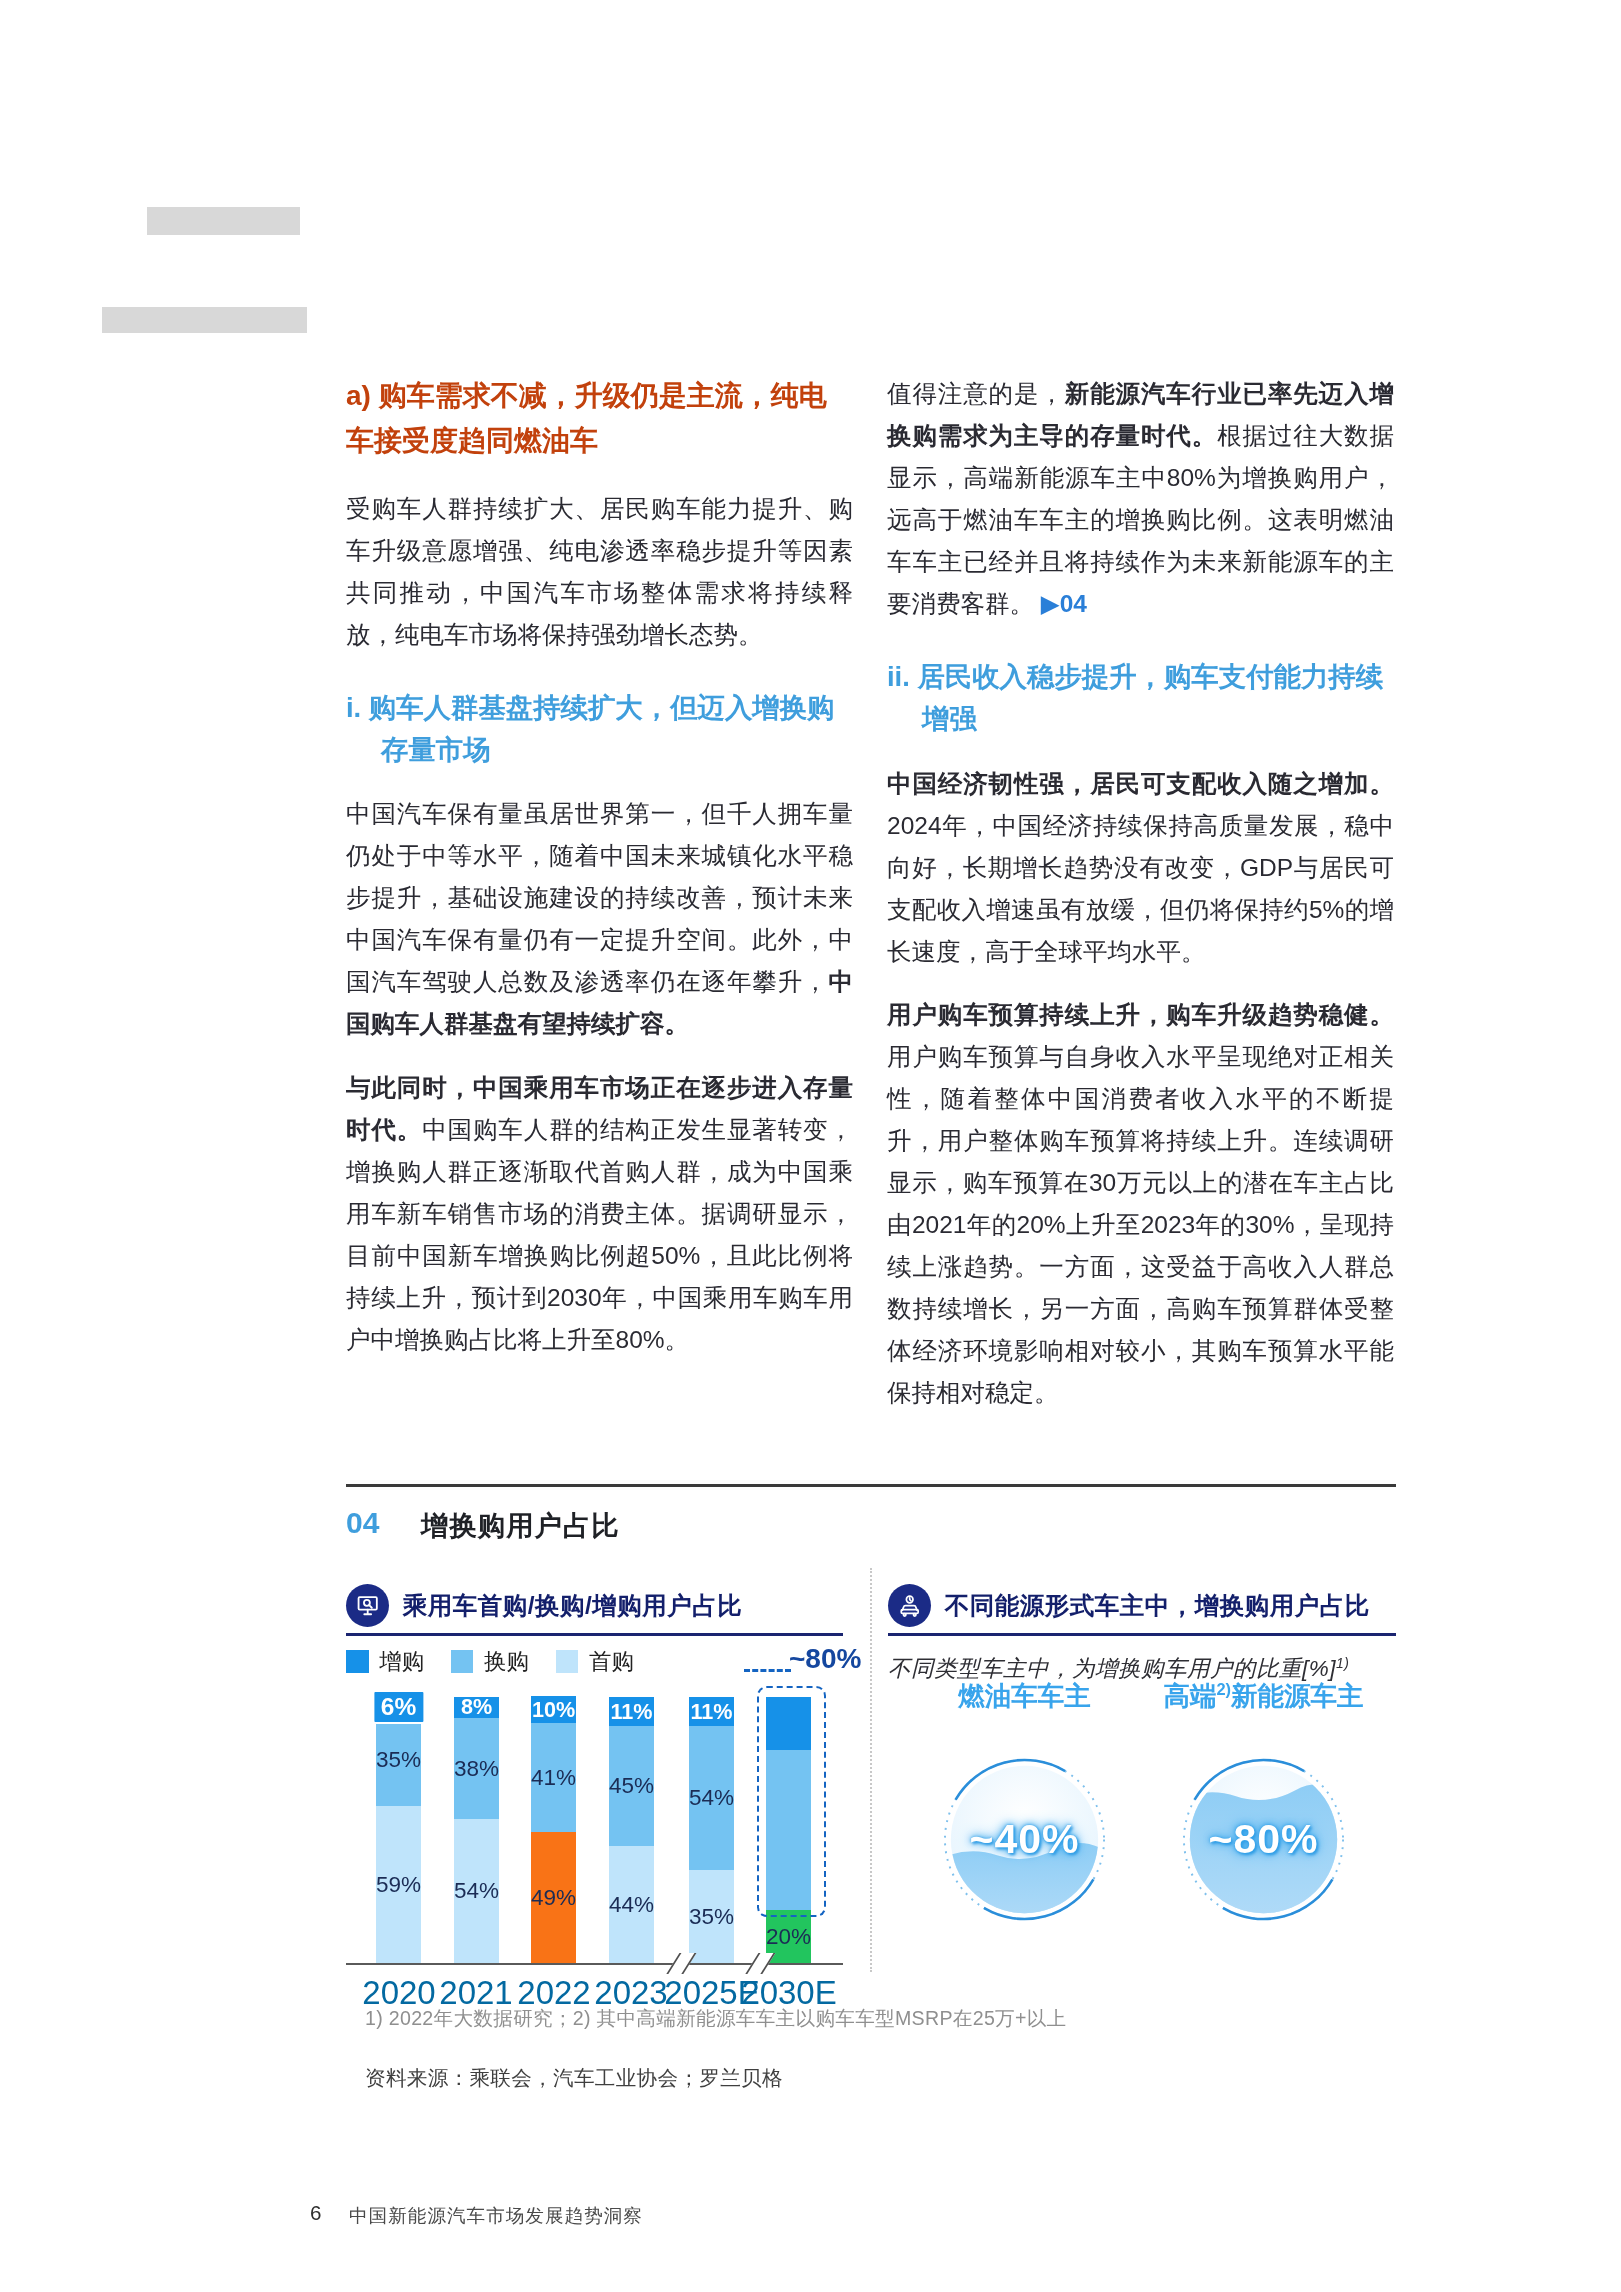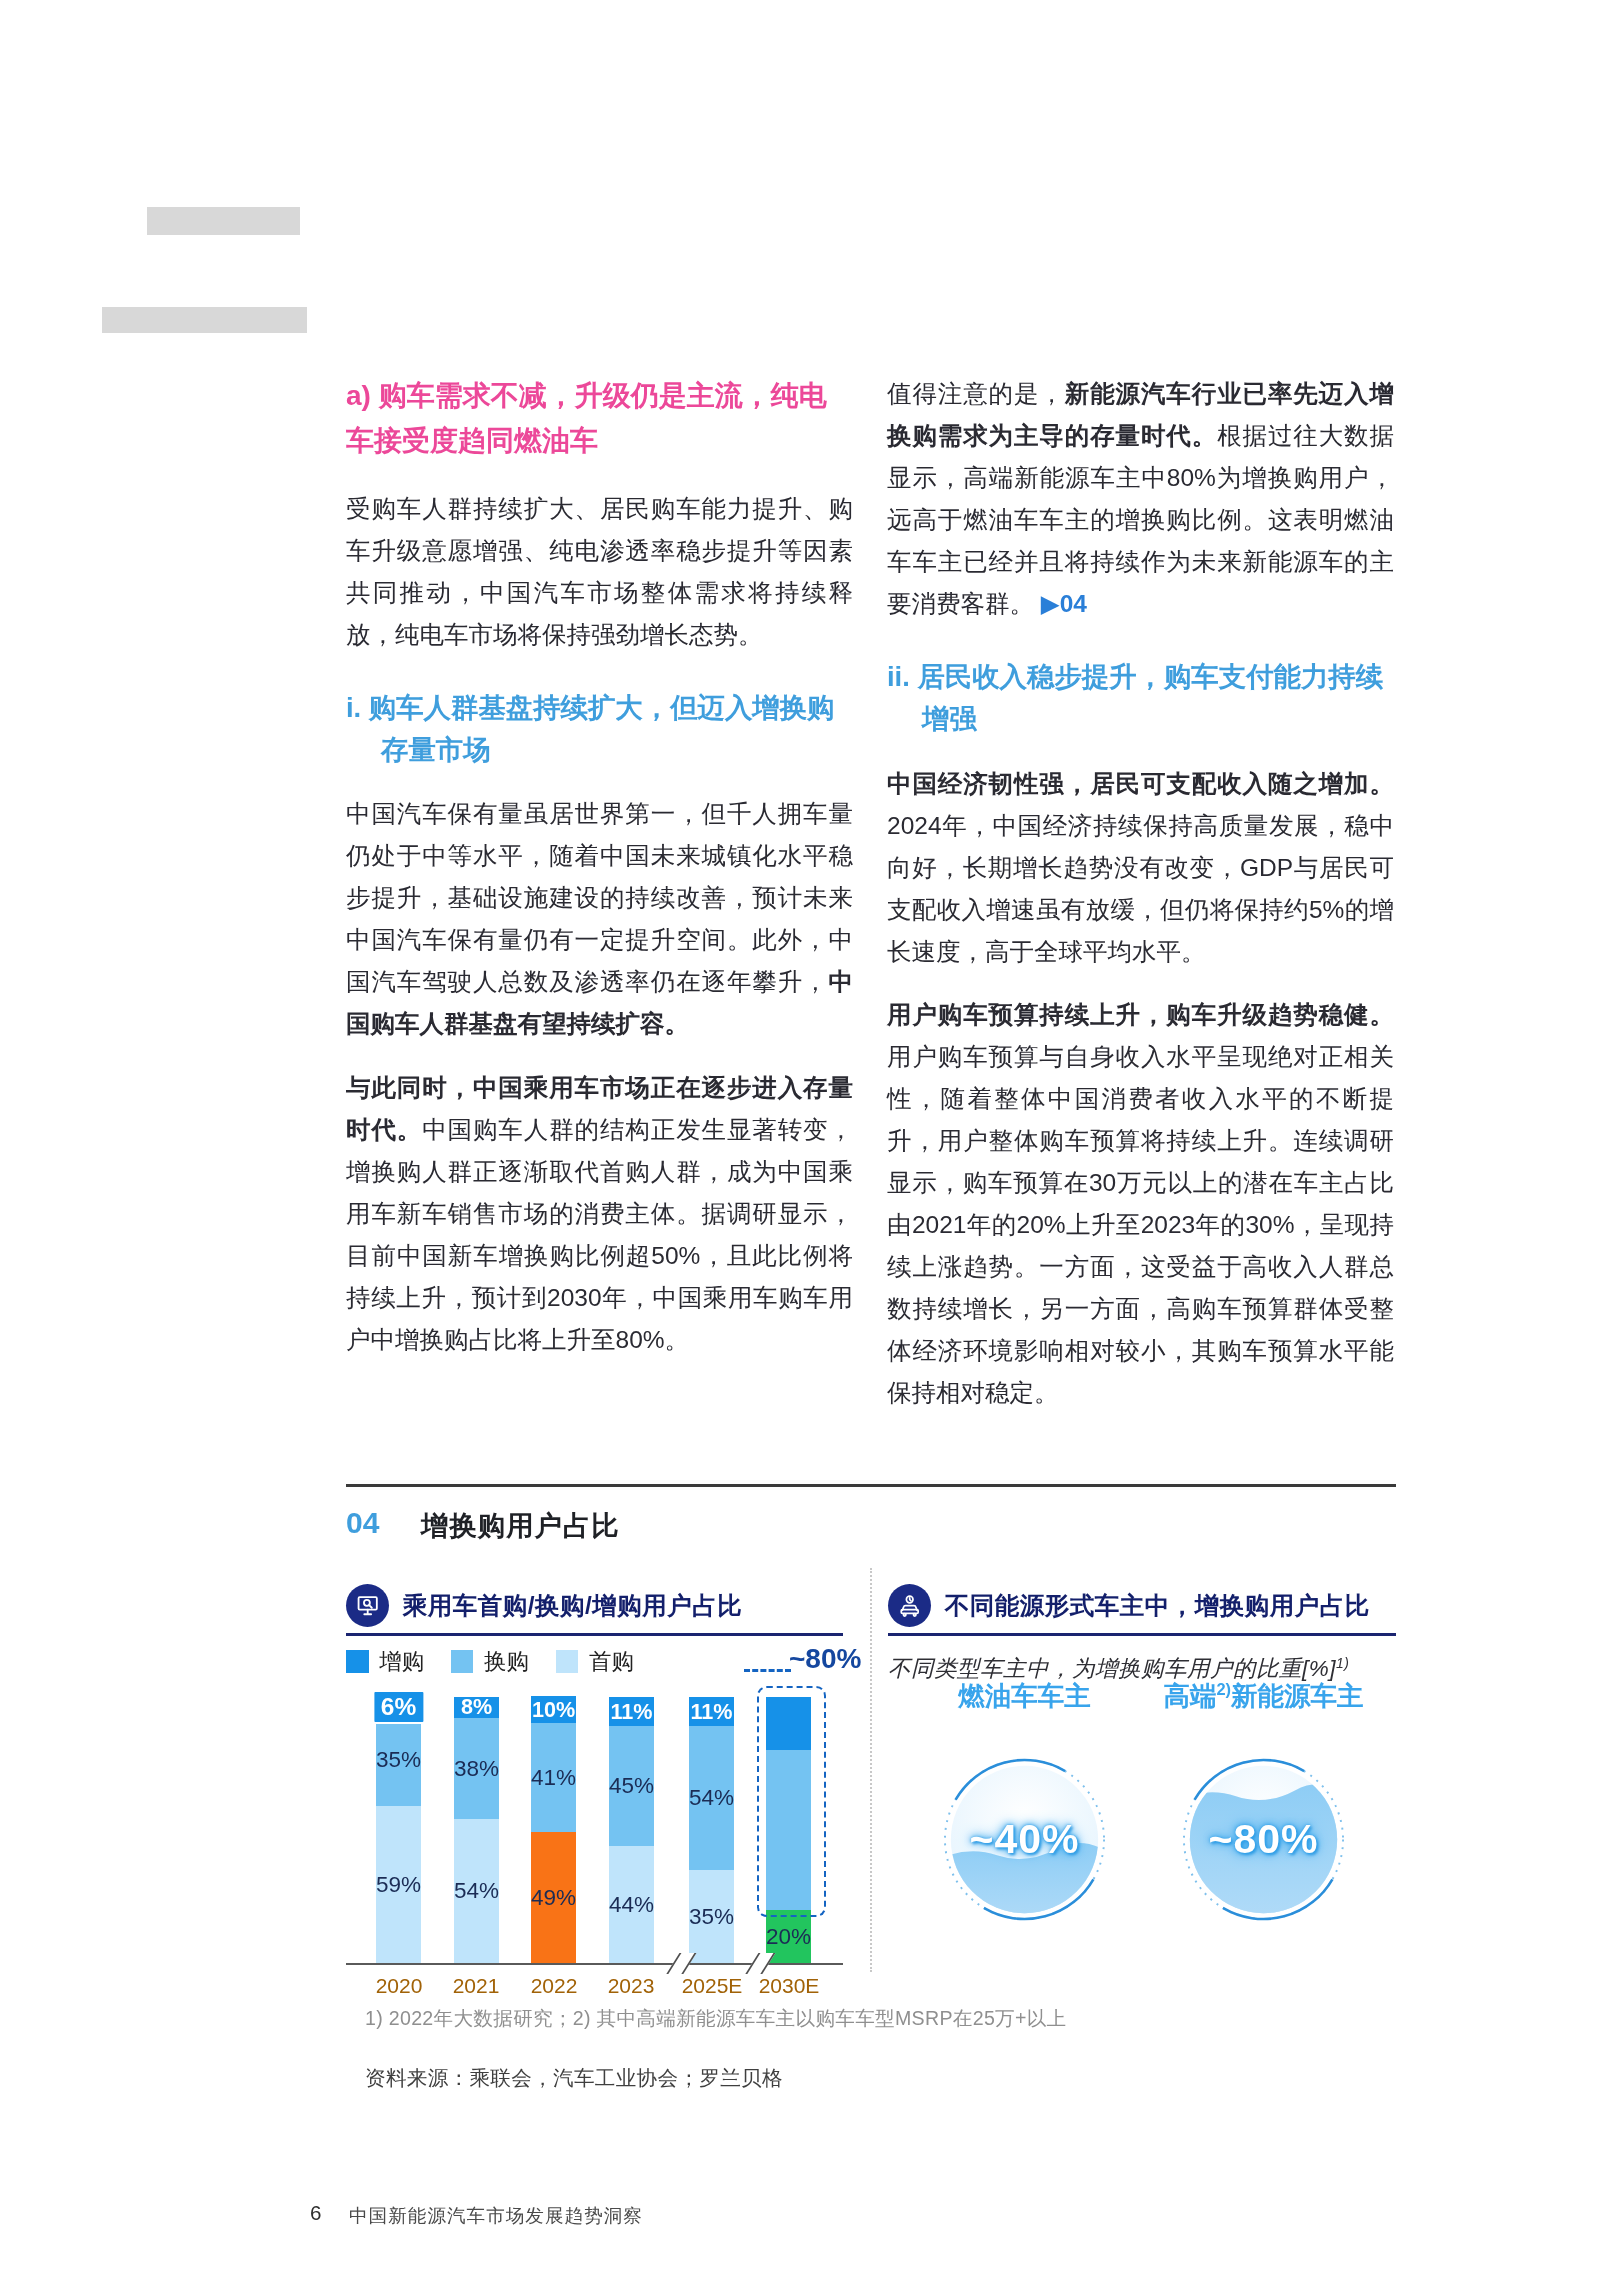--- a/index.html
+++ b/index.html
@@ -15,21 +15,21 @@
 
   
   #main-title{position:absolute;left:345px;top:196px;margin:0;font-size:39px;font-weight:700;
               color:#20242b;letter-spacing:1px;white-space:nowrap}
 
   
   .col{position:absolute;width:507px;text-align:justify;font-size:24.5px;line-height:42px;color:#2a2a32}
   #col-left{left:346px;top:373px}
   #col-right{left:887px;top:373px}
   .col p{margin:0 0 21.6px}
-  .h-a{font-size:28px;line-height:45px;color:#ec4899;font-weight:700;text-align:left;margin:0 0 24.5px}
+  .h-a{font-size:28px;line-height:45px;color:#c2410c;font-weight:700;text-align:left;margin:0 0 24.5px}
   .h-sub{font-size:27.4px;line-height:42px;color:#3f9edd;font-weight:700;text-align:left;
          margin:31px 0 22.5px;padding-left:35px;text-indent:-35px}
 
   
   #exhibit-rule{position:absolute;left:346px;top:1484px;width:1050px;height:2.9px;background:#3a3a3a}
   #exhibit-no{position:absolute;left:346px;top:1506px;font-size:30px;font-weight:700;color:#3f9edd}
   #exhibit-title{position:absolute;left:421px;top:1508px;font-size:27.4px;font-weight:700;color:#1f2126;letter-spacing:1px}
 
   
   .panel-head{position:absolute;display:flex;align-items:center}
@@ -51,21 +51,21 @@
 
   
   #bar-plot{position:absolute;left:346px;top:1696px;width:497px;height:267px;border-bottom:2px solid #5a5a5a}
   .bar{position:absolute;bottom:0;height:267px}
   .seg{position:absolute;left:0;width:100%}
   .seg-label{position:absolute;left:50%;top:50%;transform:translate(-50%,-50%);
              font-size:22.5px;color:#1b2c55;white-space:nowrap}
   .top-label{color:#fff;font-weight:700;font-size:21.6px}
   .badge{top:-5.9px;transform:translateX(-50%);padding:1px 6.9px;background:#1691e8;
          border:2.9px solid #fff;font-size:24.5px;border-radius:2.9px;z-index:3}
-  .xlabel{position:absolute;top:278px;transform:translateX(-50%);font-size:21px;color:#a16207;white-space:nowrap}
+  .xlabel{position:absolute;top:278px;transform:translateX(-50%);font-size:33px;color:#0369a1;white-space:nowrap}
   .axis-break{position:absolute;bottom:-10.8px;width:12.7px;height:20.6px;background:#fff;
               transform:skewX(-32deg);border-left:2.9px solid #4f4f4f;border-right:2.9px solid #4f4f4f;z-index:2}
   #dash-box{position:absolute;left:411px;top:-9.8px;width:65px;height:227px;
             border:2.9px dashed #1464c2;border-radius:9.8px;z-index:4}
   #dash-leader{position:absolute;left:398px;top:-27.4px;width:47px;border-top:3.9px dashed #1464c2;z-index:4}
   #annotation-80{position:absolute;left:443px;top:-53px;font-size:28px;font-weight:700;color:#15479f;z-index:4;white-space:nowrap}
 
   
   #subtitle{position:absolute;left:888px;top:1653px;font-size:22.5px;font-style:italic;color:#2e2e34;letter-spacing:0.5px}
   .gauge{position:absolute;top:1678px;text-align:center}

